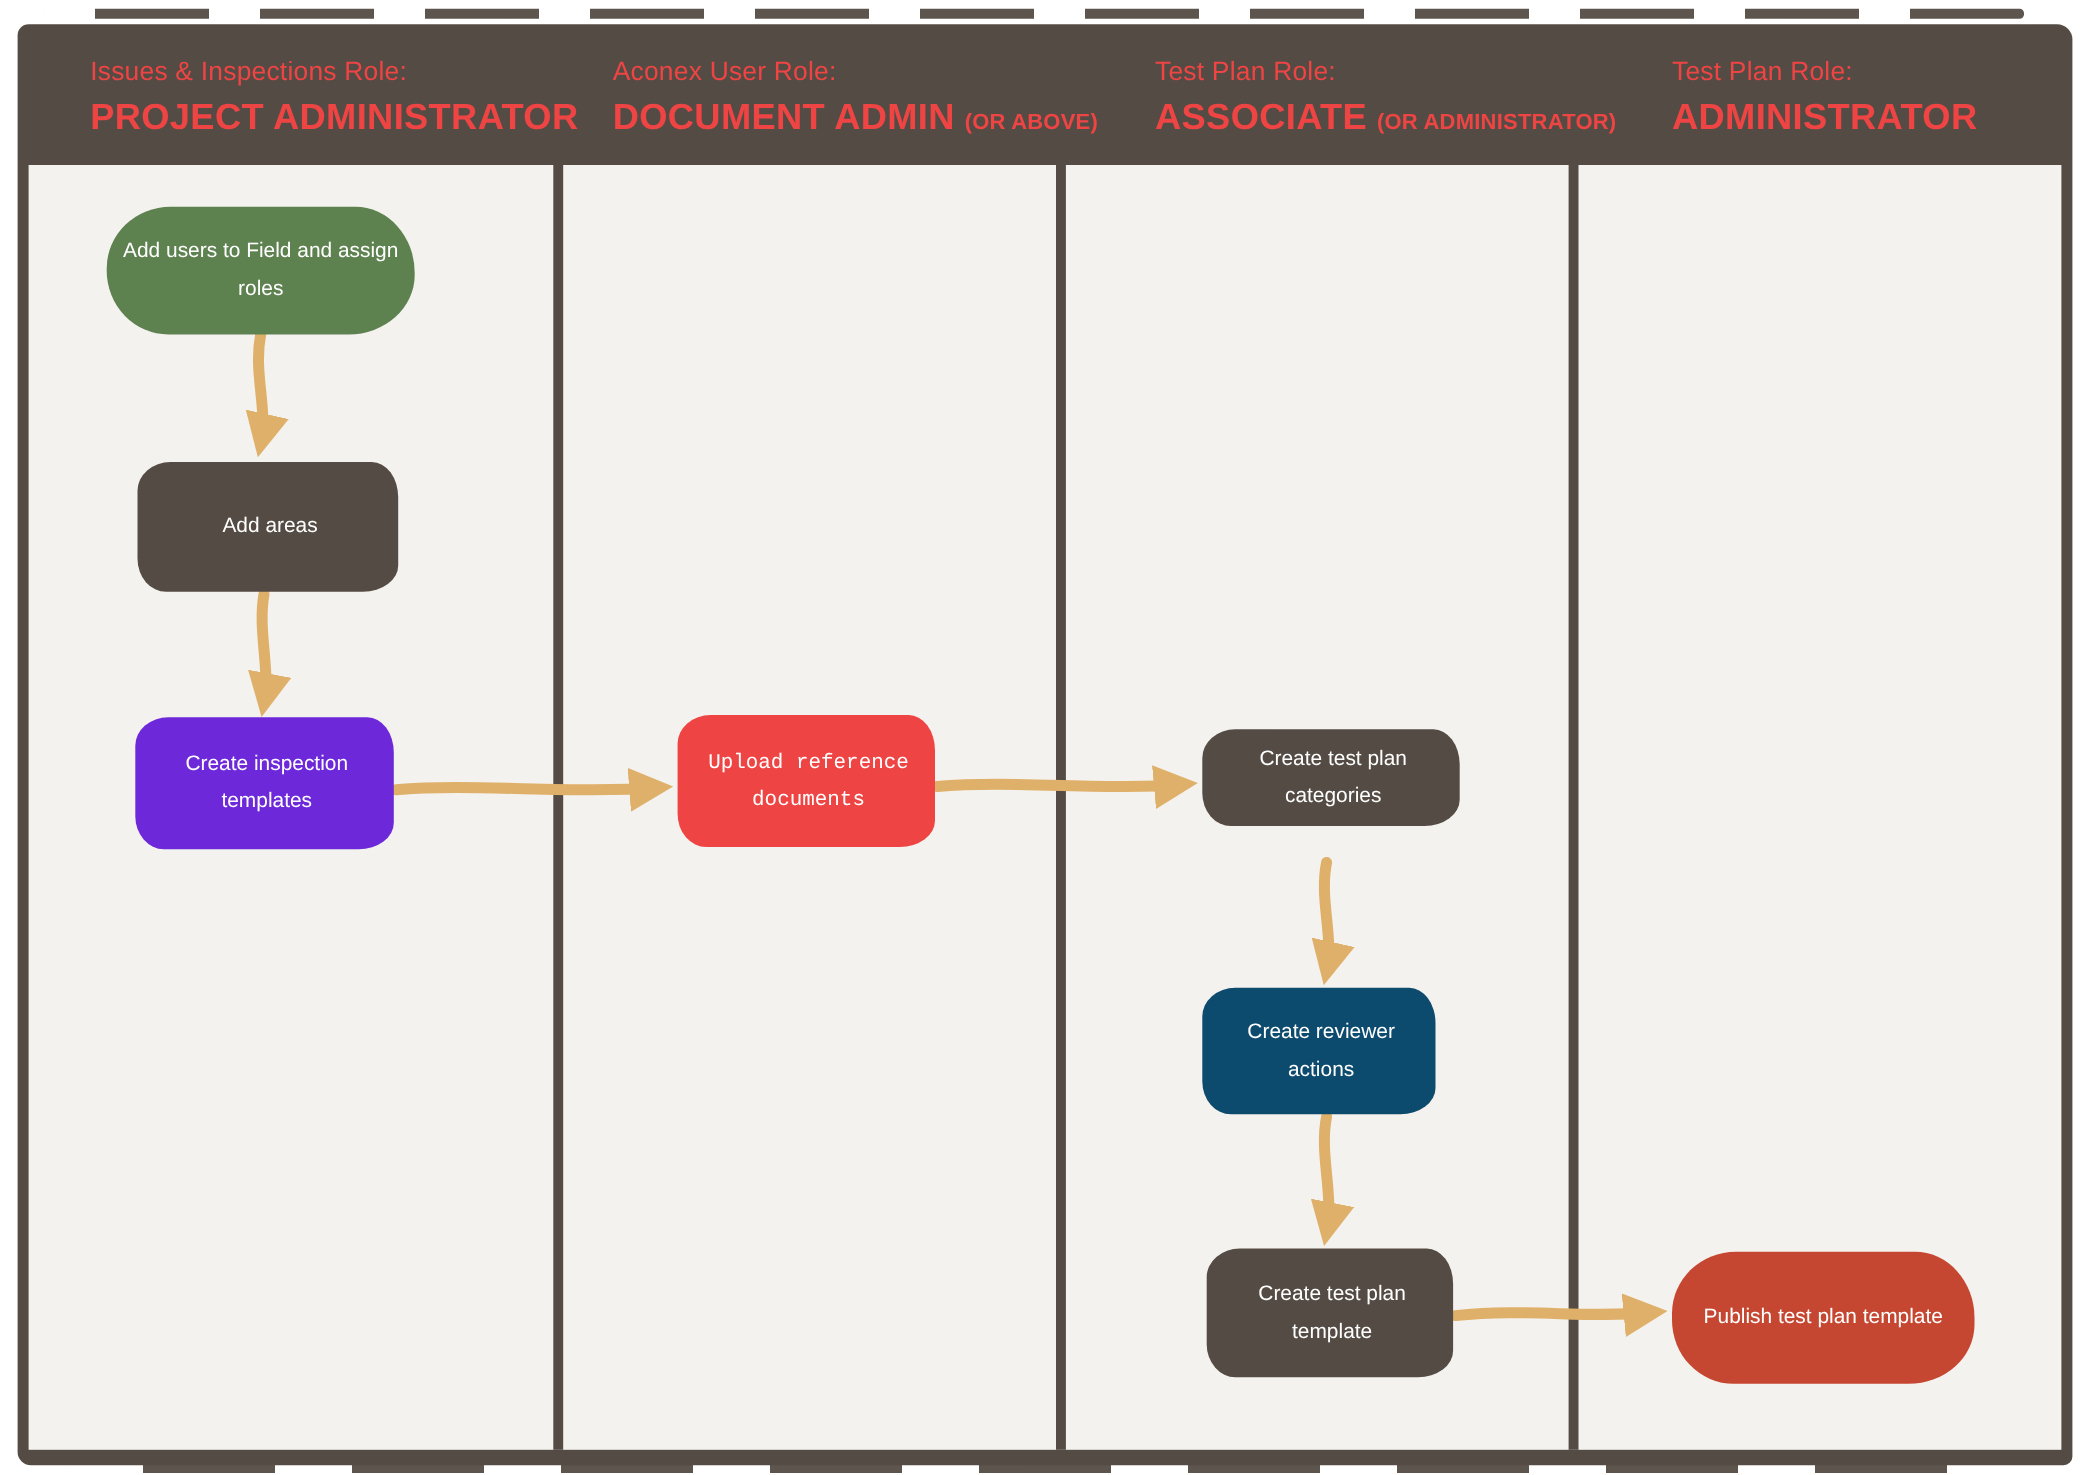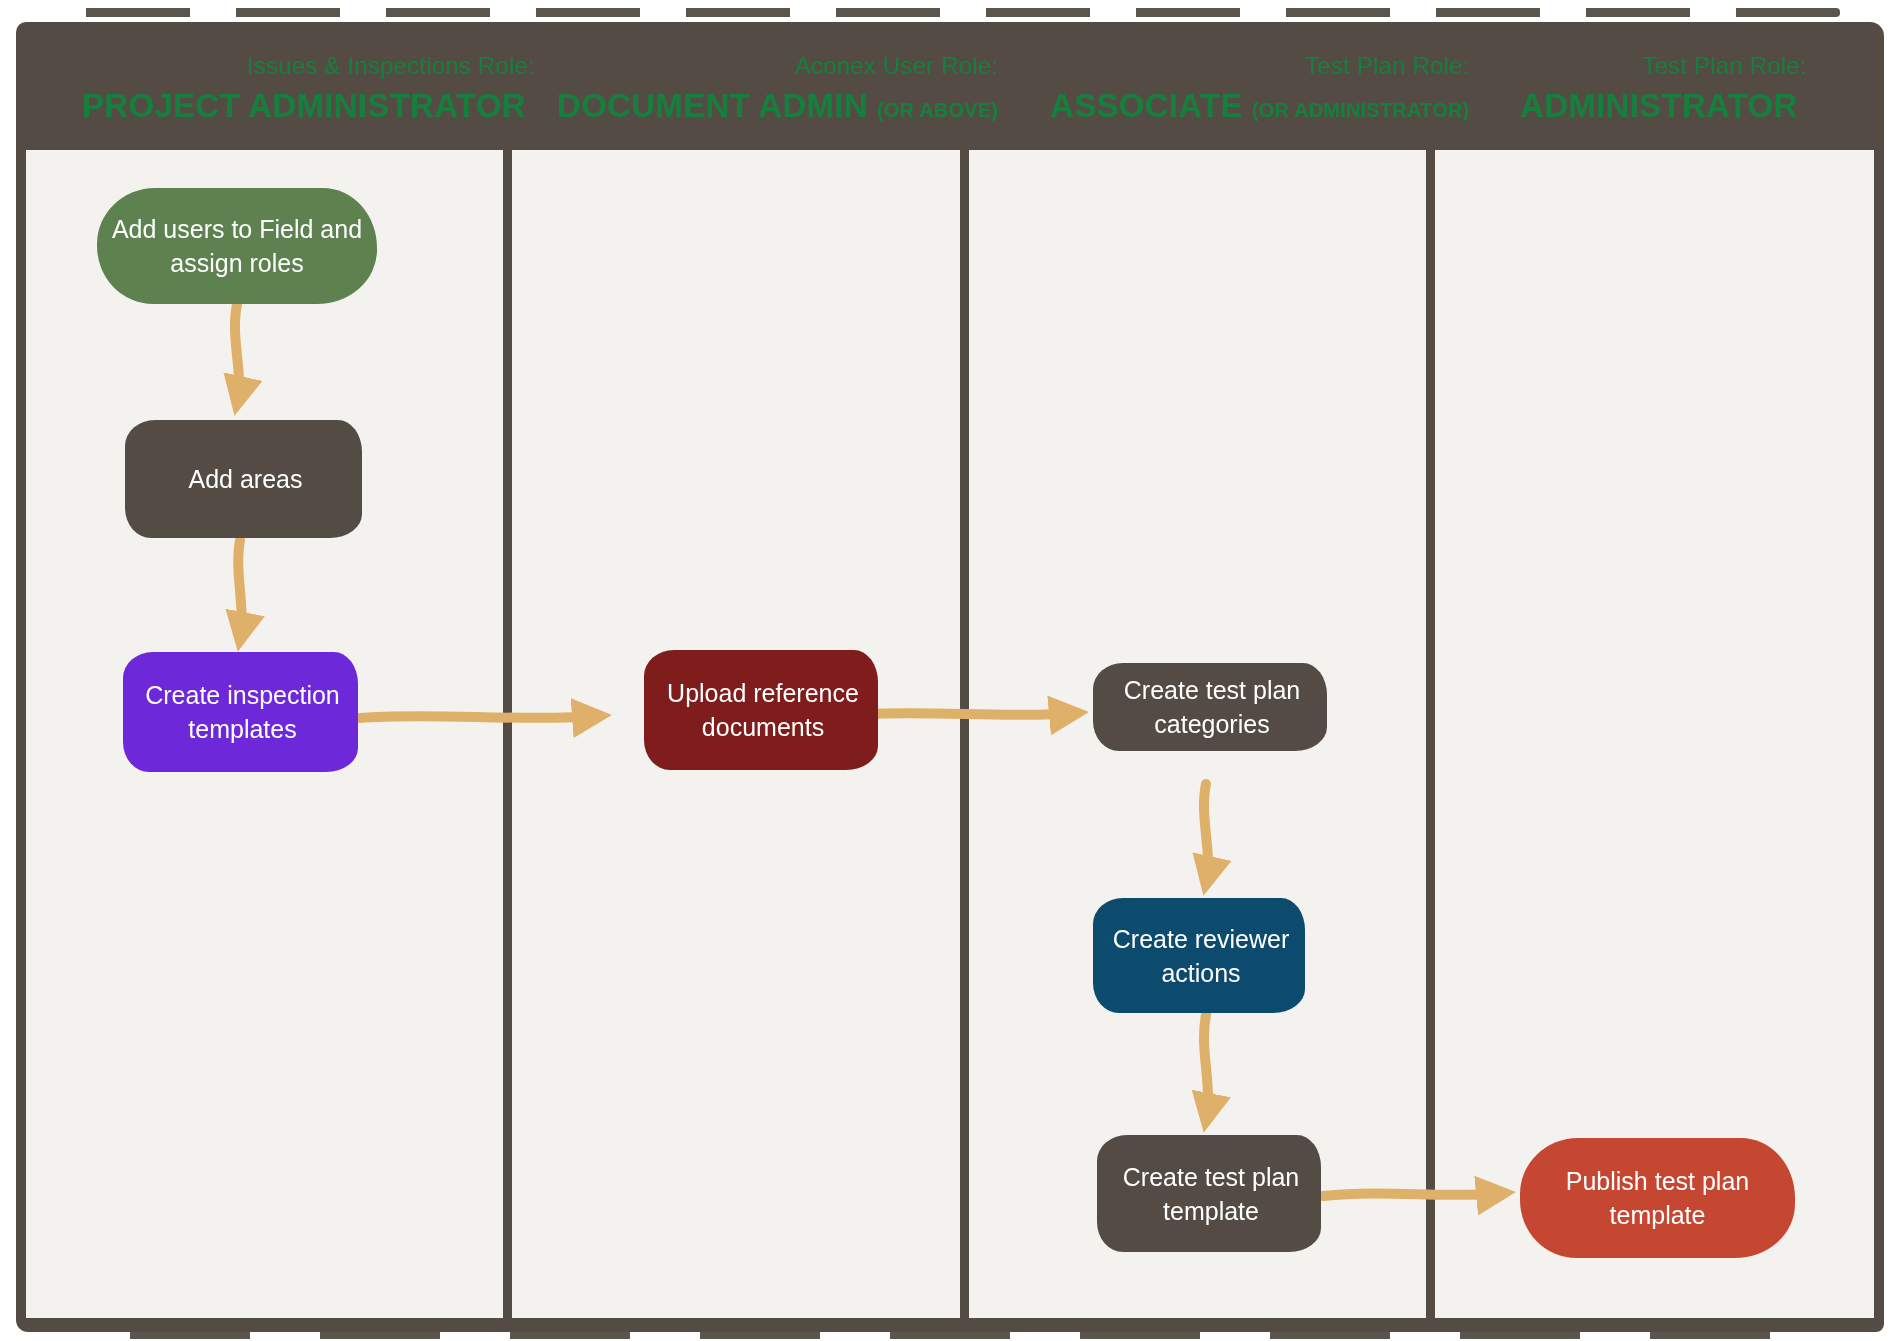--- a/index.html
+++ b/index.html
@@ -2,26 +2,26 @@
 <html><head>
 <meta charset="utf-8">
 <style>
   html,body{margin:0;padding:0;background:#ffffff;}
   .canvas{position:relative;width:1901px;height:1341px;background:#ffffff;overflow:hidden;
           font-family:"Liberation Sans", sans-serif;}
   .frame{position:absolute;left:16px;top:22px;width:1868px;height:1310px;border-radius:10px 14px 8px 12px;}
   .lane-area{position:absolute;left:26px;top:150px;width:1848px;height:1168px;}
   .divider{position:absolute;top:150px;width:9px;height:1168px;}
   .torn{position:absolute;height:9px;border-radius:4px;opacity:.95;}
-  .lane-header{position:absolute;color:#15803d;text-align:right;}
+  .lane-header{position:absolute;color:#ef4444;}
   .role-label{font-size:24px;font-weight:400;letter-spacing:.2px;}
   .role-name{font-size:33px;font-weight:700;letter-spacing:.3px;margin-top:7px;white-space:nowrap;}
   .role-qualifier{font-size:20px;font-weight:700;margin-left:9px;letter-spacing:.2px;}
   .node{position:absolute;display:flex;align-items:center;justify-content:center;text-align:center;
-        color:#fff;font-size:25px;line-height:34px;padding:0 12px;box-sizing:border-box;}
+        color:#fff;font-size:19px;line-height:34px;padding:0 12px;box-sizing:border-box;}
   .node.box{border-radius:30px 24px 32px 26px / 26px 32px 24px 30px;padding-left:16px;}
   .node.pill{border-radius:58px 54px 60px 56px / 56px 60px 54px 58px;}
   .arrows{position:absolute;left:0;top:0;pointer-events:none;}
 </style>
 </head>
 <body>
 
 <div class="canvas">
 
   <div class="torn" style="left:40px;top:8px;width:1800px;
@@ -76,21 +76,21 @@
   </div>
 
   <div class="node box" style="left: 125px; top: 420px; width: 237px; height: 118px; background-color: rgb(84, 76, 68);">
     <span>Add areas</span>
   </div>
 
   <div class="node box" style="left: 123px; top: 652px; width: 235px; height: 120px; background-color: #6d28d9;">
     <span>Create inspection templates</span>
   </div>
 
-  <div class="node box" style="left: 644px; top: 650px; width: 234px; height: 120px; background-color: #7f1d1d;">
+  <div class="node box" style="left: 616px; top: 650px; width: 234px; height: 120px; background-color: #ef4444; font-family: Liberation Mono, monospace;">
     <span>Upload reference documents</span>
   </div>
 
   <div class="node box" style="left: 1093px; top: 663px; width: 234px; height: 88px; background-color: rgb(84, 76, 68);">
     <span>Create test plan categories</span>
   </div>
 
   <div class="node box" style="left: 1093px; top: 898px; width: 212px; height: 115px; background-color: #0c4a6e;">
     <span>Create reviewer actions</span>
   </div>

